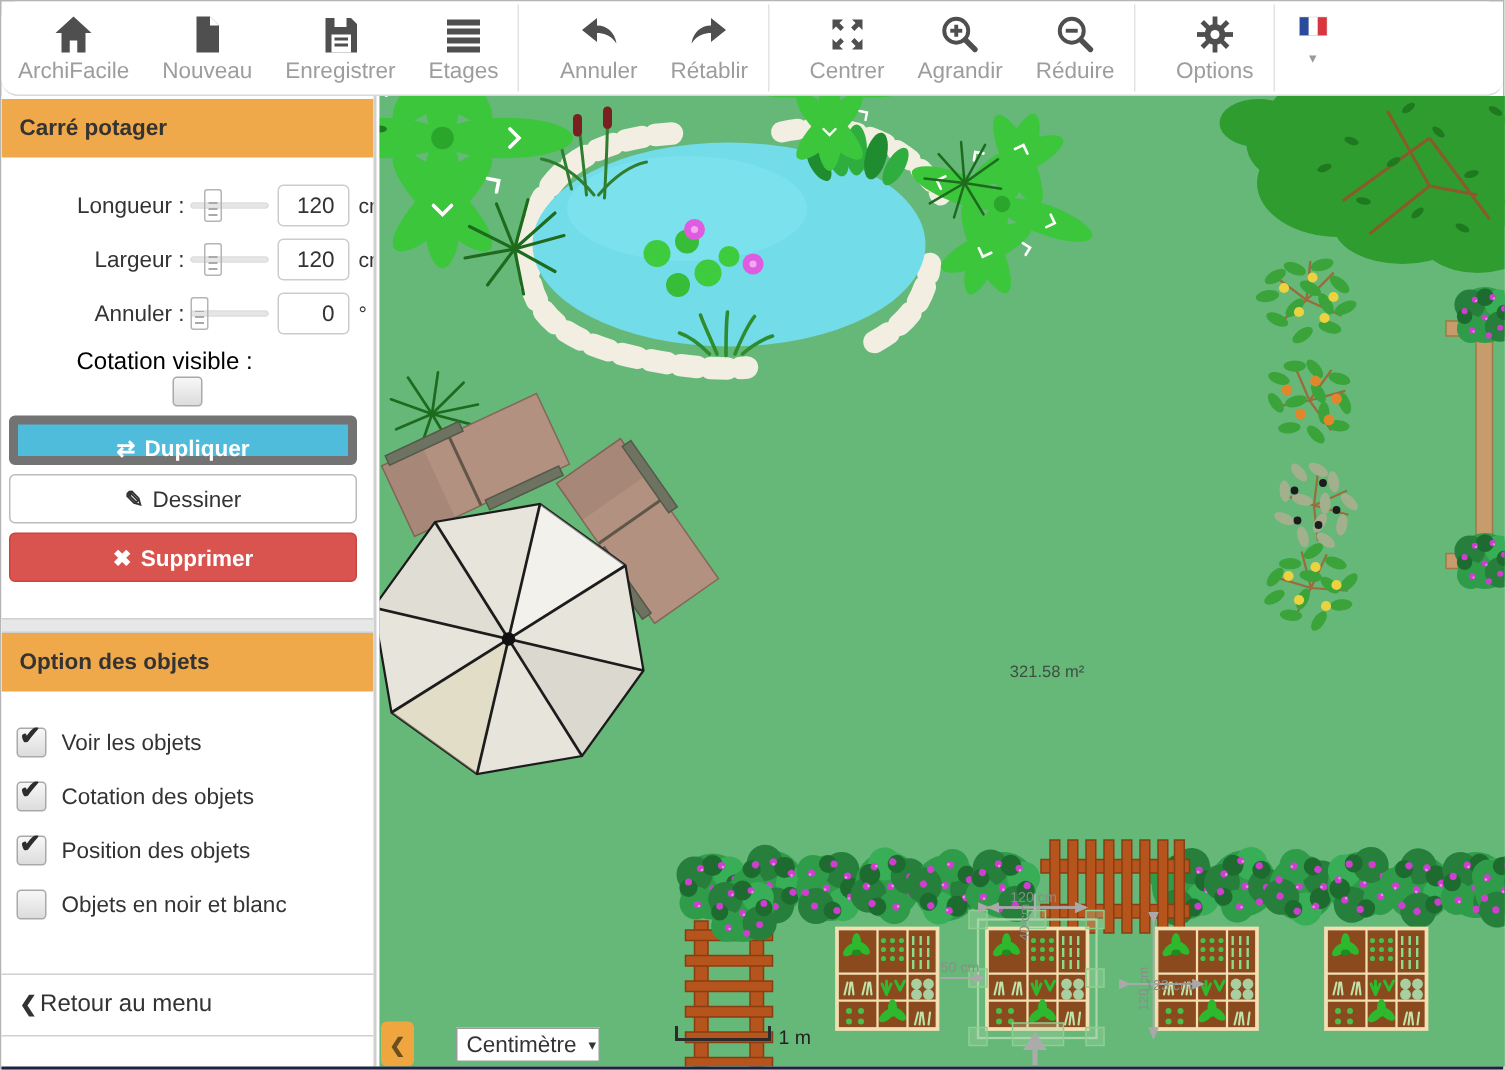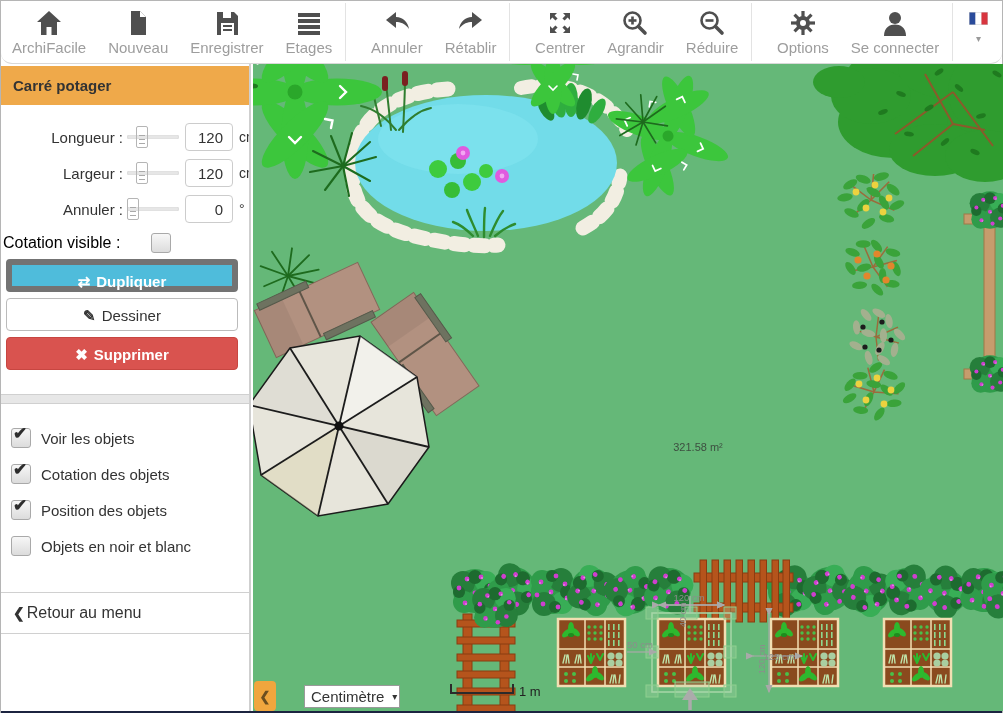--- a/index.html
+++ b/index.html
@@ -21,21 +21,21 @@
   .sidebar{position:absolute;left:0;top:63px;width:250px;height:647px;background:#ffffff;border-right:2px solid #cfcfcf;box-sizing:border-box;overflow:hidden;}
   .panel-header{background:#efa94a;color:#333;font-weight:bold;font-size:15px;padding:11px 12px;margin-top:2px;}
   .form-area{padding:10px 8px 4px 2px;}
   .frow{display:flex;align-items:center;margin:8px 16px;}
   .frow .flabel{width:104px;text-align:right;font-size:15px;color:#333;flex:none;}
   .slider{position:relative;width:52px;height:22px;margin:0 6px 0 4px;flex:none;cursor:pointer;}
   .slider .track{position:absolute;left:0;right:0;top:9px;height:4px;background:#e6e6e6;border-radius:2px;box-shadow:inset 0 0 1px #bbb;}
   .slider .thumb{position:absolute;top:0;width:12px;height:22px;background:linear-gradient(#f4f4f4,#ddd);border:1px solid #b5b5b5;border-radius:2px;box-sizing:border-box;background-image:repeating-linear-gradient(#0000 0 3px,#aaa 3px 4px);background-size:6px 12px;background-position:2px 5px;background-repeat:no-repeat;}
   .num-input{width:48px;height:28px;border:1px solid #ccc;border-radius:4px;font-size:15px;color:#333;text-align:right;padding:0 9px 0 12px;box-sizing:border-box;font-family:inherit;flex:none;}
   .unit{font-size:14px;color:#333;margin-left:6px;}
-  .cot-row{display:flex;align-items:center;justify-content:flex-start;margin:10px 0 6px 0;}
+  .cot-row{display:flex;align-items:center;justify-content:flex-start;margin:10px 0 6px 0;flex-direction:column;}
   .cot-row .flabel{width:142px;}
   .cb{width:18px;height:18px;border:1px solid #a9a9a9;border-radius:3px;background:linear-gradient(#f7f7f7,#dcdcdc);margin-left:6px;position:relative;cursor:pointer;flex:none;}
   .cb .mark{display:none;position:absolute;left:1px;top:-6px;font-size:17px;font-weight:bold;color:#2d2d2d;}
   .cb.on .mark{display:block;}
   .btn{display:block;width:232px;margin:6px auto;height:33px;border-radius:4px;font-size:15px;font-weight:bold;text-align:center;line-height:33px;cursor:pointer;box-sizing:border-box;}
   .btn .bicon{margin-right:6px;font-weight:bold;}
   .btn-dup{background:#4fbcdb;color:#fff;border:6px solid #737373;}
   .btn-draw{background:#fff;color:#333;border:1px solid #bbb;font-weight:normal;}
   .btn-del{background:#d9534f;color:#fff;border:1px solid #c74641;}
   .panel-gap{height:8px;background:#e7e7e7;border-top:1px solid #d0d0d0;border-bottom:1px solid #d0d0d0;margin-top:14px;}
@@ -171,31 +171,20 @@
                 <rect x="12.4" y="20" width="3.2" height="6" transform="rotate(45 14 14)"></rect>
                 <rect x="2" y="12.4" width="6" height="3.2" transform="rotate(45 14 14)"></rect>
                 <rect x="20" y="12.4" width="6" height="3.2" transform="rotate(45 14 14)"></rect>
               </g>
             </g>
             <circle cx="14" cy="14" r="3" fill="#fff"></circle>
           </svg>
         </span>
       <span class="lbl">Options</span>
     </div>
-    <div class="tb-item">
-      <span class="ic">
-          <svg class="tbic" width="28" height="28" viewBox="0 0 28 28">
-            <g fill="#4f4f4f">
-              <circle cx="14" cy="9" r="6"></circle>
-              <path d="M3 27 C3 18 9 15.5 14 15.5 C19 15.5 25 18 25 27 Z"></path>
-            </g>
-          </svg>
-        </span>
-      <span class="lbl">Se connecter</span>
-    </div>
     <div class="tb-sep"></div>
     <div class="flag-item">
       <span><svg width="19" height="13" viewBox="0 0 19 13">
             <rect x="0" y="0" width="19" height="13" fill="#ccc"></rect>
             <rect x="0.5" y="0.5" width="6" height="12" fill="#2a4b9b"></rect>
             <rect x="6.5" y="0.5" width="6" height="12" fill="#fff"></rect>
             <rect x="12.5" y="0.5" width="6" height="12" fill="#d8353f"></rect>
           </svg></span>
       <span class="flag-caret">▾</span>
     </div>
@@ -236,20 +225,21 @@
         <span class="flabel">Cotation visible :</span>
         <span class="cb"></span>
       </div>
 
       <div class="btn btn-dup"><span class="bicon">⇄</span><span>Dupliquer</span></div>
       <div class="btn btn-draw"><span class="bicon">✎</span><span>Dessiner</span></div>
       <div class="btn btn-del"><span class="bicon">✖</span><span>Supprimer</span></div>
     </div>
 
     <div class="panel-gap"></div>
+    <div class="panel-header" style="margin-top:0">Option des objets</div>
 
     <div class="chk-list">
       <div class="chk-row">
         <span class="cb on">
             <span class="mark">✔</span>
           </span>
         <span class="clabel">Voir les objets</span>
       </div>
       <div class="chk-row">
         <span class="cb on">

